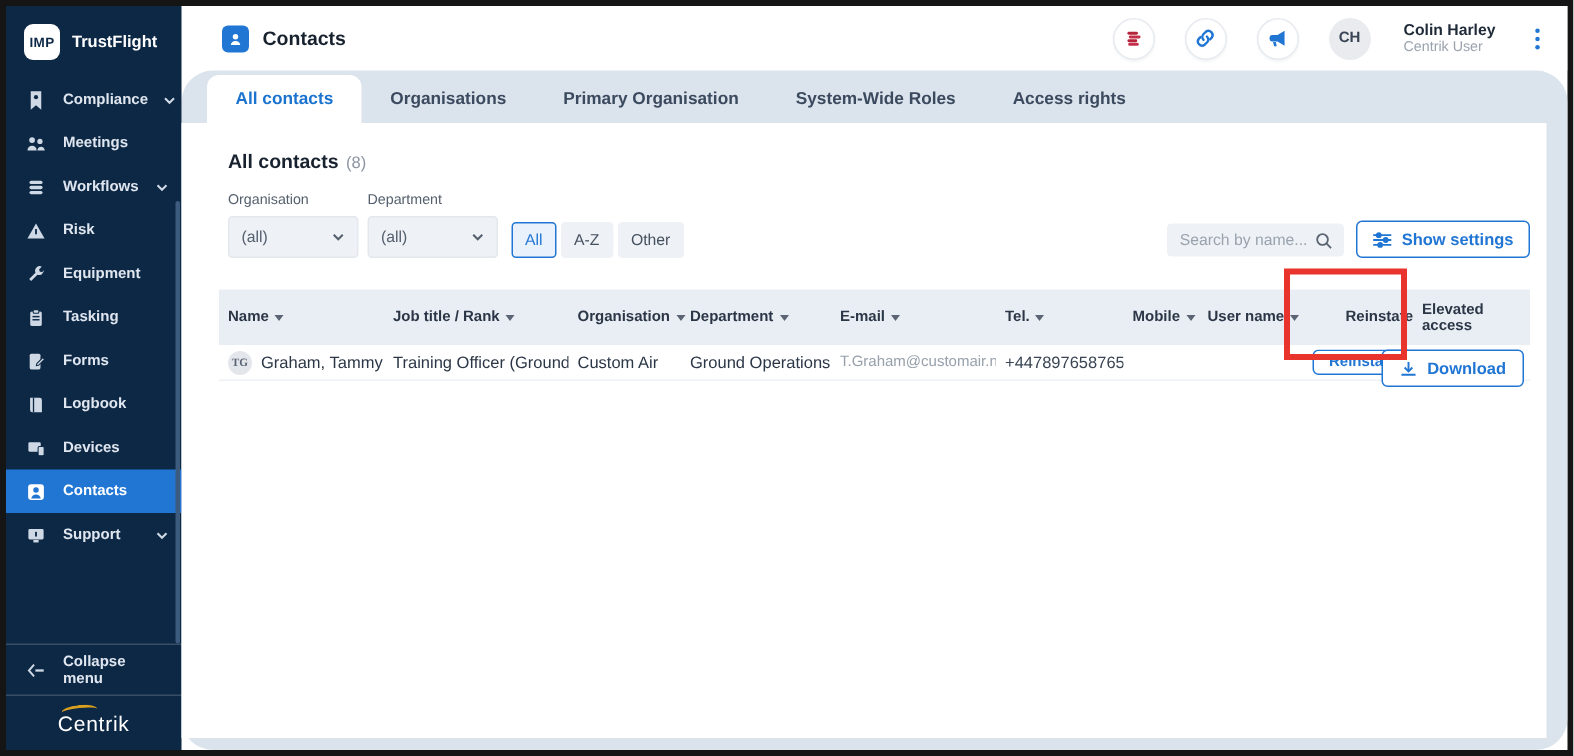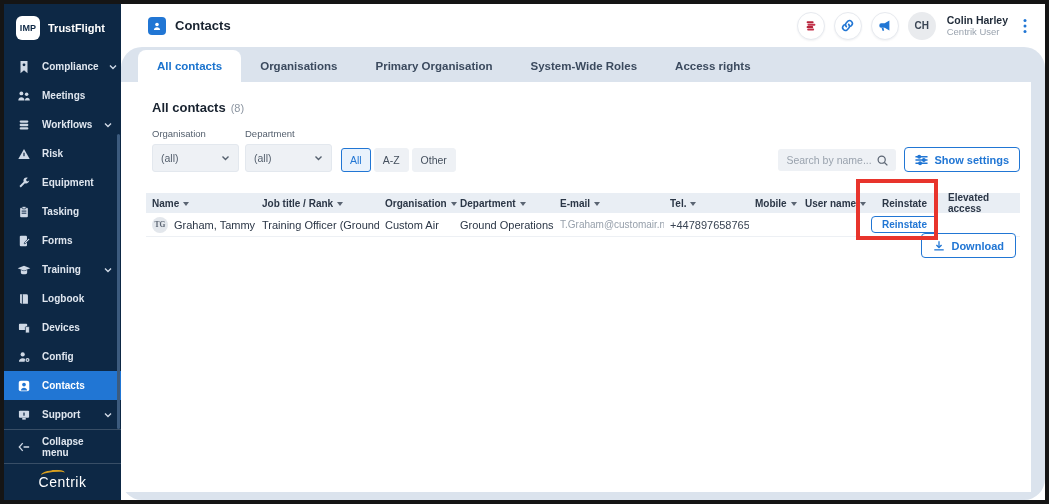--- a/index.html
+++ b/index.html
@@ -24,21 +24,21 @@
   .footer-sec { border-top:1px solid rgba(255,255,255,.18); height:37px; display:flex; align-items:center; justify-content:center; flex:none; }
   .centrik { position:relative; font-size:14px; color:#fff; letter-spacing:.5px; }
   .centrik .swoosh { position:absolute; left:2px; top:-4px; width:24px; height:8px; border-top:2px solid #d9a01f; border-radius:50%; transform:rotate(-6deg); }
 
   
   .main { flex:1; display:flex; flex-direction:column; min-width:0; }
   .topbar { height:43px; background:#fff; flex:none; display:flex; align-items:center; padding:0 12px 0 27px; }
   .page-title-wrap { display:flex; align-items:center; gap:9px; }
   .title-badge { width:18px; height:18px; border-radius:4px; background:#2176d4; display:flex; align-items:center; justify-content:center; }
   .page-title { font-size:13px; font-weight:bold; color:#18222f; }
-  .top-actions { margin-left:auto; display:flex; align-items:center; gap:9px; }
+  .top-actions { margin-left:auto; display:flex; align-items:center; gap:20px; }
   .circle-btn { width:28px; height:28px; border-radius:50%; border:1px solid #e7eaef; background:#fff; display:flex; align-items:center; justify-content:center; cursor:pointer; box-shadow:0 1px 2px rgba(20,40,70,.06); }
   .avatar { width:28px; height:28px; border-radius:50%; background:#e9ebee; display:flex; align-items:center; justify-content:center; font-size:10px; font-weight:bold; color:#3a4554; flex:none; }
   .user-block { display:flex; flex-direction:column; line-height:1.2; margin-left:2px; }
   .user-name { font-size:10.5px; font-weight:bold; color:#1f2a38;text-align:right; }
   .user-role { font-size:9.5px; color:#9aa3ae; }
   .kebab { width:16px; height:24px; display:flex; align-items:center; justify-content:center; cursor:pointer; }
 
   .content-area { flex:1; background:#dbe3ed; display:flex; flex-direction:column; min-height:0;border-radius:21px; }
   .tabbar { height:35px; flex:none; display:flex; align-items:flex-end; padding-left:17px; }
   .tab { height:32px; display:flex; align-items:center; padding:0 19px; font-size:11.5px; font-weight:bold; color:#3b4a5e; cursor:pointer; white-space:nowrap; }
@@ -57,29 +57,29 @@
   .qbtns { display:flex; gap:3px; margin-left:9px; }
   .qbtn { height:24px; padding:0 8px; border-radius:3px; background:#eef1f5; border:1px solid #eef1f5; font-size:10.5px; color:#45505e; display:flex; align-items:center; cursor:pointer; }
   .qbtn.active { background:#e9f2fc; border-color:#2176d4; color:#2176d4; }
   .spacer { flex:1; }
   .search-box { width:118px; height:22px; background:#eef1f5; border-radius:3px; display:flex; align-items:center; padding:0 6px 0 8px; margin-bottom:1px; }
   .search-box input { border:none; background:transparent; outline:none; width:90px; font-size:10.5px; color:#3a4554; font-family:"Liberation Sans", sans-serif; }
   .search-box input::placeholder { color:#9aa3ae; }
   .settings-btn { margin-left:8px; height:25px; padding:0 10px; background:#fff; border:1px solid #2176d4; border-radius:4px; color:#2176d4; font-size:11px; font-weight:bold; display:flex; align-items:center; gap:6px; cursor:pointer; }
 
   .tablewrap { margin-top:21px; }
-  .thead { display:flex; background:#e9eef4; height:20px; align-items:center; }
+  .thead { display:flex; background:#e9eef4; height:37px; align-items:center; }
   .th { font-size:10px; font-weight:bold; color:#2b3646; display:flex; align-items:center; gap:4px; padding-left:6px; }
   .caret { width:0; height:0; border-left:3px solid transparent; border-right:3px solid transparent; border-top:4px solid #5a6472; margin-top:1px; }
   .trow { display:flex; height:24px; align-items:center; border-bottom:1px solid #edf0f4; }
   .td { font-size:11px; color:#2b3646; padding-left:6px; display:flex; align-items:center; gap:6px; white-space:nowrap; overflow:hidden; }
   .td.email { font-size:10px; color:#97a0ab; }
   .td.tel { font-size:11px; color:#3a4554; }
   .mini-avatar { width:16px; height:16px; border-radius:50%; background:#e3e7ec; color:#5a6472; font-size:7.5px; font-weight:bold; display:flex; align-items:center; justify-content:center; flex:none;font-family:Liberation Serif, serif; }
-  .c0{width:110px;} .c1{width:123px;} .c2{width:75px;} .c3{width:100px;} .c4{width:110px;} .c5{width:85px;} .c6{width:50px;} .c7{width:68px;} .c8{width:75px; justify-content:center; padding-left:0;} .c9{flex:1;}
+  .c0{width:110px;} .c1{width:123px;} .c2{width:75px;} .c3{width:100px;} .c4{width:110px;} .c5{width:85px;} .c6{width:50px;} .c7{width:68px;} .c8{width:75px; justify-content:flex-end; padding-left:0;} .c9{flex:1;}
   .reinstate-btn { height:17px; padding:0 10px; background:#fff; border:1px solid #2176d4; border-radius:4px; color:#2176d4; font-size:10px; font-weight:bold; display:flex; align-items:center; cursor:pointer; }
 
   .annotation-box { position:absolute; left:735px; top:97px; width:82px; height:61px; border:4px solid #e8342c; z-index:6; pointer-events:none; }
   .download-btn { position:absolute; right:15px; top:151px; height:25px; padding:0 11px; background:#fff; border:1px solid #2176d4; border-radius:4px; color:#2176d4; font-size:11px; font-weight:bold; display:flex; align-items:center; gap:6px; cursor:pointer; z-index:3; }
 </style>
 </head>
 <body>
 
 <div class="frame">
 
@@ -161,60 +161,35 @@
       <span class="nav-ic">
           <svg width="14" height="14" viewBox="0 0 16 16">
             <rect x="3.2" y="2" width="8.2" height="12" rx="1.2" fill="#cfd9e6"></rect>
             <path d="M8.6 9.6l4.6-4.6 1.3 1.3-4.6 4.6-1.6.3z" fill="#cfd9e6" stroke="#0d2845" stroke-width=".8"></path>
           </svg>
         </span>
       <span class="lbl">Forms</span>
     </div>
     <div class="nav-item">
       <span class="nav-ic">
-          <svg width="14" height="14" viewBox="0 0 16 16" fill="#cfd9e6">
-            <path d="M8 3l7.2 2.9L8 8.8.8 5.9z"></path>
-            <path d="M4.4 7.9v3.1c0 1 1.6 1.9 3.6 1.9s3.6-.9 3.6-1.9V7.9L8 9.4z"></path>
-          </svg>
-        </span>
-      <span class="lbl">Training</span>
-      <span class="chev">
-          <svg width="8" height="6" viewBox="0 0 8 6">
-            <path d="M1 1.5l3 3 3-3" stroke="#cfd9e6" stroke-width="1.4" fill="none"></path>
-          </svg>
-        </span>
-    </div>
-    <div class="nav-item">
-      <span class="nav-ic">
           <svg width="14" height="14" viewBox="0 0 16 16">
             <path fill="#cfd9e6" d="M3.5 2.5h7.3A1.7 1.7 0 0112.5 4.2v9.3H5.2a1.7 1.7 0 01-1.7-1.7z"></path>
             <rect x="5.6" y="2.5" width="1" height="11" fill="#0d2845"></rect>
           </svg>
         </span>
       <span class="lbl">Logbook</span>
     </div>
     <div class="nav-item">
       <span class="nav-ic">
           <svg width="14" height="14" viewBox="0 0 16 16">
             <rect x="2.2" y="3.2" width="9.4" height="7.2" rx="1" fill="#cfd9e6"></rect>
             <rect x="9.6" y="6.4" width="4.6" height="7.2" rx="1" fill="#cfd9e6" stroke="#0d2845" stroke-width=".8"></rect>
           </svg>
         </span>
       <span class="lbl">Devices</span>
-    </div>
-    <div class="nav-item">
-      <span class="nav-ic">
-          <svg width="14" height="14" viewBox="0 0 16 16" fill="#cfd9e6">
-            <circle cx="6.5" cy="5" r="2.4"></circle>
-            <path d="M2.2 13.5c0-2.6 1.9-4.1 4.3-4.1 1.1 0 2.1.3 2.8 1l-.6 3.1z"></path>
-            <circle cx="12" cy="11.5" r="2.3"></circle>
-            <circle cx="12" cy="11.5" r=".9" fill="#0d2845"></circle>
-          </svg>
-        </span>
-      <span class="lbl">Config</span>
     </div>
     <div class="nav-item active">
       <span class="nav-ic">
           <svg width="14" height="14" viewBox="0 0 16 16">
             <rect x="2" y="2" width="12" height="12" rx="2.4" fill="#fff"></rect>
             <circle cx="8" cy="6.4" r="2.1" fill="#2176d4"></circle>
             <path d="M4.4 13c.3-2 1.8-3.1 3.6-3.1s3.3 1.1 3.6 3.1z" fill="#2176d4"></path>
           </svg>
         </span>
       <span class="lbl">Contacts</span>

